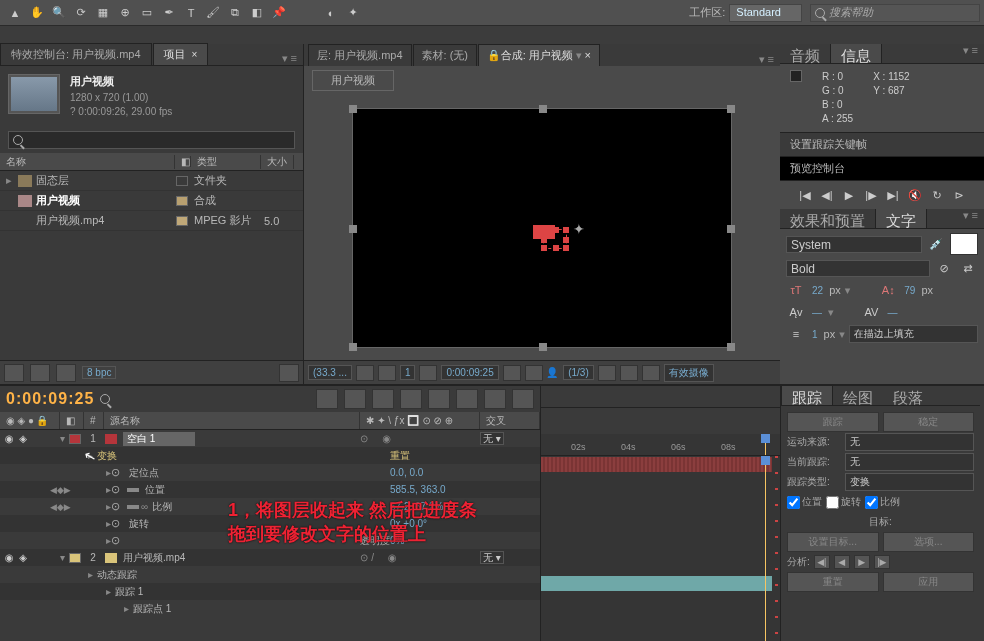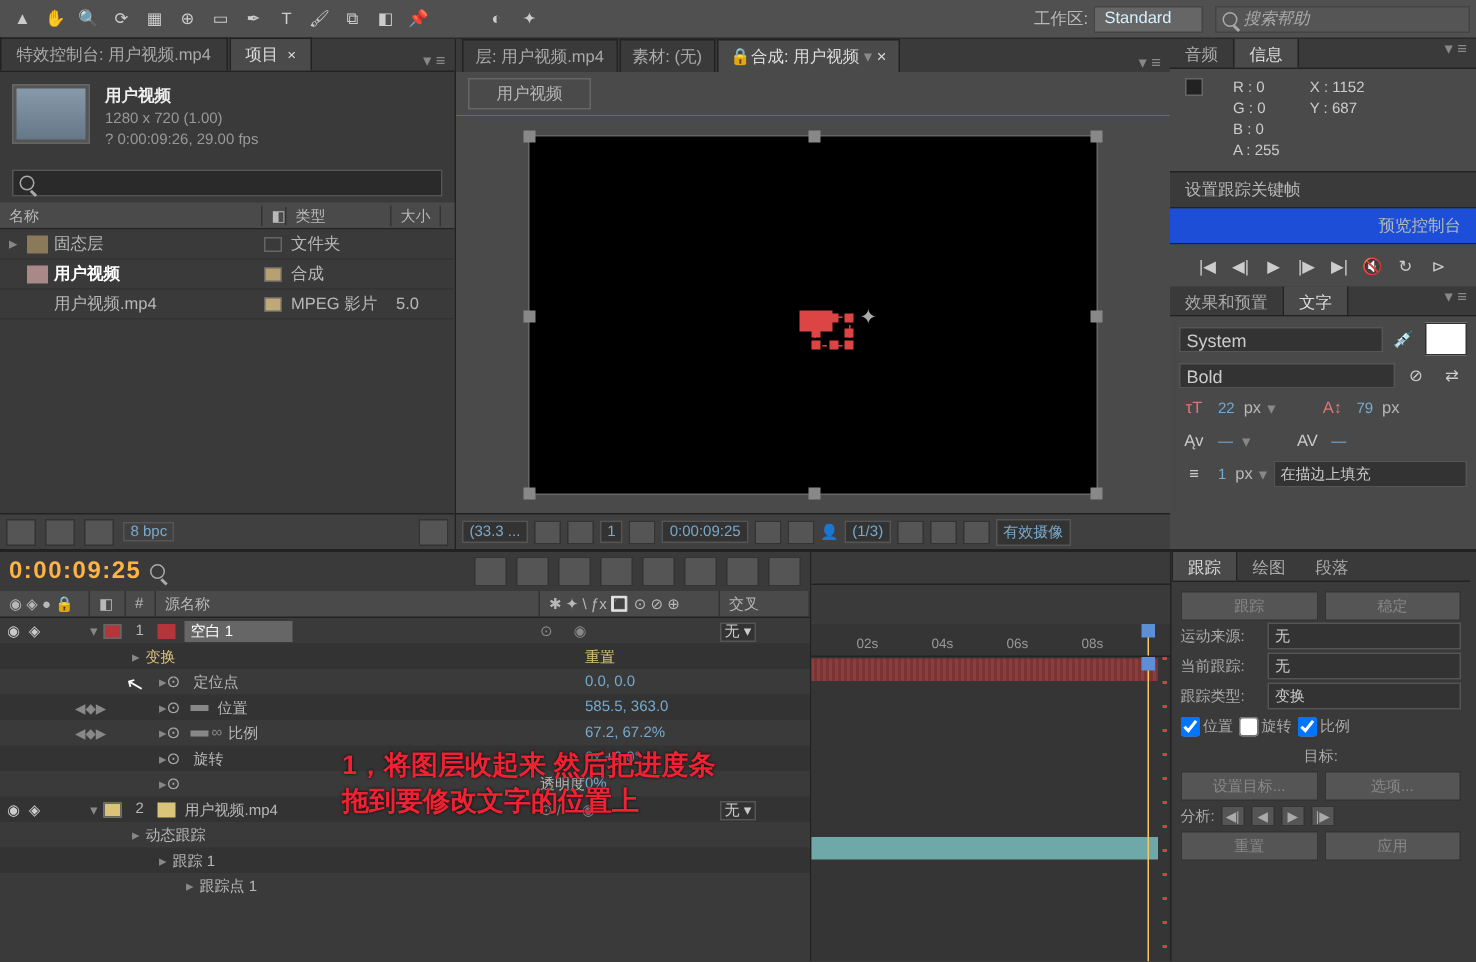--- a/index.html
+++ b/index.html
@@ -6,21 +6,21 @@
 body { width:984px; height:641px; background:#3c3c3c; color:#b8b8b8; font-size:11px; overflow:hidden; position:relative; }
 .toolbar { height:26px; background:#505050; display:flex; align-items:center; padding:0 4px; border-bottom:1px solid #2a2a2a; }
 .tool-btn { width:22px; height:22px; display:flex; align-items:center; justify-content:center; color:#ccc; cursor:pointer; }
 .spacer { flex:1; }
 .ws-label { color:#b8b8b8; margin-right:4px; }
 .ws-select { background:#666; border:1px solid #444; color:#d5f0ff; padding:1px 20px 1px 6px; font-size:11px; height:18px; }
 .search-box { background:#555; border:1px solid #444; color:#aaa; padding:2px 4px; width:170px; height:18px; margin-left:8px; font-style:italic; display:flex; align-items:center; gap:4px; }
 .mag-icon { width:10px; height:10px; border:1.5px solid #aaa; border-radius:50%; position:relative; }
 .mag-icon::after { content:''; position:absolute; width:5px; height:1.5px; background:#aaa; bottom:-3px; right:-3px; transform:rotate(45deg); }
 
-.main-area { display:flex; height:340px; }
+.main-area { display:flex; height:340px;margin-top:18px; }
 .left-panel { width:304px; background:#3a3a3a; display:flex; flex-direction:column; border-right:1px solid #222; }
 .center-panel { width:476px; background:#bef264; display:flex; flex-direction:column; }
 .right-panel { width:204px; background:#494949; display:flex; flex-direction:column; }
 
 .tabs { display:flex; background:#3a3a3a; height:22px; border-bottom:1px solid #222; align-items:flex-end; }
 .tab { padding:3px 10px; background:#3a3a3a; border:1px solid #222; border-bottom:none; color:#aaa; font-size:11px; cursor:pointer; margin-right:1px; position:relative; }
 .tab.active { background:#4a4a4a; color:#ddd; }
 .tab .x { margin-left:6px; font-size:10px; }
 .tab-menu { margin-left:auto; padding:0 6px; color:#888; }
 
@@ -54,26 +54,26 @@
 .marker { position:absolute; left:190px; top:120px; }
 .red-shape { width:22px; height:14px; background:#d44; position:absolute; left:-10px; top:-4px; }
 .sel-box { width:24px; height:20px; border:1px dashed #d44; position:absolute; }
 .sel-h { width:6px; height:6px; background:#d44; position:absolute; }
 .crosshair { position:absolute; left:30px; top:-8px; color:#aaa; font-size:14px; }
 .viewer-ctrl { height:24px; background:#404040; display:flex; align-items:center; padding:0 4px; gap:4px; font-size:10px; border-top:1px solid #222; }
 .vc-dd { background:#333; border:1px solid #555; padding:1px 4px; color:#7ac; }
 .vc-btn { width:18px; height:16px; background:#555; border:1px solid #333; }
 
 .rp-tabs { display:flex; background:#3a3a3a; height:20px; border-bottom:1px solid #222; }
-.rp-tab { padding:3px 10px; font-size:11px; color:#aaa; cursor:pointer; }
+.rp-tab { padding:3px 10px; font-size:15px; color:#aaa; cursor:pointer; }
 .rp-tab.active { background:#4a4a4a; color:#ddd; border-left:1px solid #222; border-right:1px solid #222; }
 .info-body { padding:6px 10px; font-size:10px; color:#ccc; display:flex; gap:20px; background:#4a4a4a; }
 .info-col div { line-height:1.4; }
 .kf-set { padding:4px 10px; background:#3a3a3a; border-top:1px solid #222; border-bottom:1px solid #222; cursor:pointer; }
-.preview-hdr { padding:4px 10px; background:#1d4ed8; border-bottom:1px solid #222;text-align:right; }
+.preview-hdr { padding:4px 10px; background:#000000; border-bottom:1px solid #222; }
 .preview-body { height:28px; background:#4a4a4a; display:flex; align-items:center; justify-content:center; gap:4px; }
 .pv-btn { width:18px; height:18px; color:#ccc; display:flex; align-items:center; justify-content:center; cursor:pointer; font-size:11px; }
 .eff-hdr { display:flex; background:#3a3a3a; border-bottom:1px solid #222; height:20px; }
 .text-panel { flex:1; background:#494949; padding:4px 6px; display:flex; flex-direction:column; gap:4px; }
 .tp-row { display:flex; align-items:center; gap:4px; }
 .tp-select { flex:1; background:#333; border:1px solid #555; color:#ccc; padding:1px 4px; font-size:12px; height:17px; }
 .tp-swatch { width:28px; height:22px; background:#fff; border:1px solid #333; }
 .tp-ic { width:20px; height:18px; color:#ccc; display:flex; align-items:center; justify-content:center; font-size:11px; }
 .tp-val { color:#7ac; font-size:10px; padding:0 2px; }
 .tp-dd2 { background:#333; border:1px solid #555; color:#ccc; padding:1px 4px; font-size:10px; }

